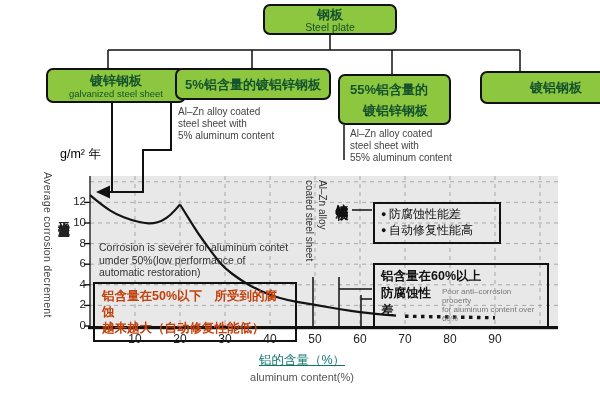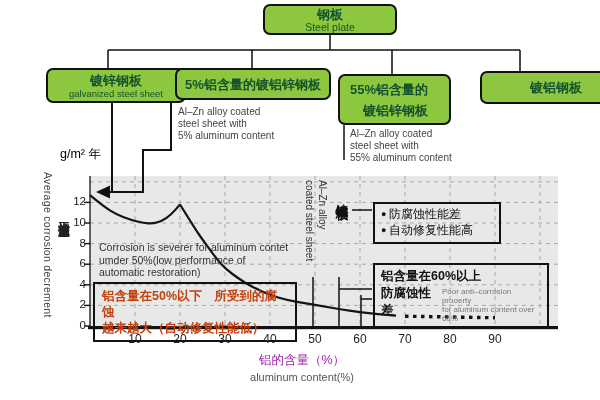--- a/index.html
+++ b/index.html
@@ -37,21 +37,21 @@
   #alzn-en{left:303px;top:180px;writing-mode:vertical-rl;font-size:10px;line-height:13px;color:#333;}
   #alzn-zh{left:333px;top:194px;writing-mode:vertical-rl;font-size:12.5px;font-weight:bold;color:#111;letter-spacing:1px;}
   #bullets-box{left:373px;top:202px;width:128px;border:2px solid #111;box-sizing:border-box;padding:3px 6px 4px;}
   .bullet-line{font-size:12px;font-weight:normal;line-height:15.5px;color:#111;}
   .bullet-line::before{content:"\25CF  ";font-size:9px;vertical-align:1px;}
   #box-60{left:373px;top:263px;width:176px;border:2px solid #111;box-sizing:border-box;padding:3px 6px;color:#111;}
   #box-60 .zh1{font-weight:bold;font-size:12.5px;line-height:17px;}
   #box-60 .row{display:flex;align-items:flex-start;}
   #box-60 .zh2{font-weight:bold;font-size:12.5px;line-height:17px;}
   #box-60 .en{font-size:8px;line-height:9px;color:#777;margin-left:5px;padding-top:2px;white-space:pre-line;}
-  #x-title-zh{left:202px;top:352px;width:200px;text-align:center;font-size:12.5px;color:#a21caf;}
+  #x-title-zh{left:202px;top:352px;width:200px;text-align:center;font-size:12.5px;color:#0f766e;text-decoration:underline;}
   #x-title-en{left:202px;top:371px;width:200px;text-align:center;font-size:11px;color:#555;}
   .x-tick{position:absolute;width:30px;text-align:center;font-size:12px;color:#222;}
   .y-tick{position:absolute;width:24px;text-align:right;font-size:11.5px;color:#222;}
 
   
   .grid{stroke:#a9a9a9;stroke-width:1;stroke-dasharray:4 4;}
   .conn{stroke:#111;stroke-width:1.5;fill:none;}
   .conn2{stroke:#111;stroke-width:2;fill:none;}
   .axis{stroke:#111;stroke-width:1.3;}
   .tickmark{stroke:#111;stroke-width:1.4;}

